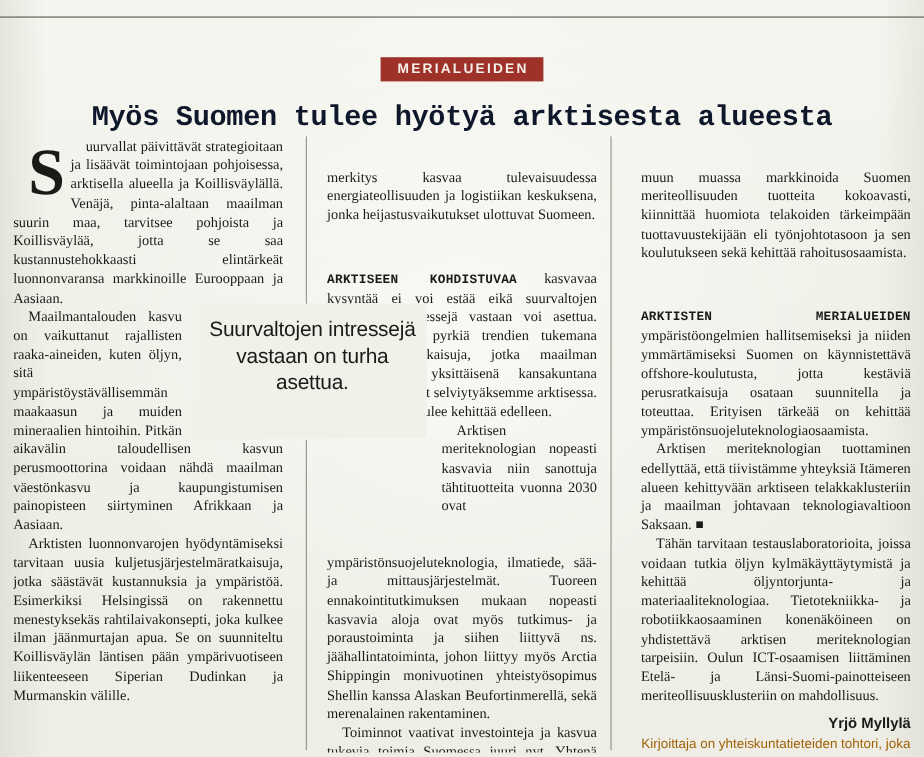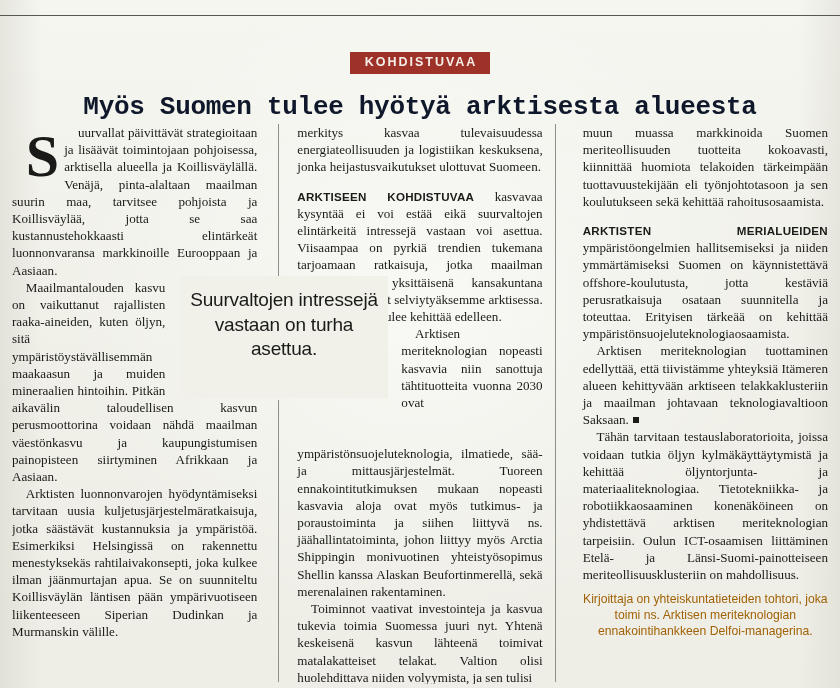--- a/index.html
+++ b/index.html
@@ -118,25 +118,25 @@
   .vrule.r1 { left: 278px; }
   .vrule.r2 { left: 555px; }
   .vrule.seg-a { top: 124px; height: 160px; }
   .vrule.seg-b { top: 400px; bottom: 6px; }
   .vrule.full  { top: 124px; bottom: 6px; }
 
   .col p {
     margin: 0;
     text-indent: 1.05em;
   }
-  .col p.noindent { text-indent: 0; }
+  .col p.noindent { text-indent: 0; margin-top: 28px; }
   .col p + p { margin-top: 0; }
 
   .lead-in {
-    font-family: Liberation Sans, sans-serif;
+    font-family: Liberation Mono, monospace;
     font-weight: bold;
     font-size: 11.6px;
     letter-spacing: 0.25px;
   }
   .spacer { height: 12px; }
 
   
   .dropcap-para::first-letter {
     float: left;
     font-family: "Liberation Serif", serif;
@@ -206,21 +206,21 @@
 </head>
 <body>
 
 <div id="paper"></div>
 
 <div id="page">
 
   <div class="top-rule"></div>
 
   <div class="kicker-wrap">
-    <span class="kicker">KOHDISTUVAA</span>
+    <span class="kicker">MERIALUEIDEN</span>
   </div>
 
   <h1 class="headline">Myös Suomen tulee hyötyä arktisesta alueesta</h1>
 
   <div class="vrule r1 seg-a"></div>
   <div class="vrule r1 seg-b"></div>
   <div class="vrule r2 full"></div>
 
   <div class="columns">
 
@@ -238,20 +238,21 @@
       <p>Toiminnot vaativat investointeja ja kasvua tukevia toimia Suomessa juuri nyt. Yhtenä keskeisenä kasvun lähteenä toimivat matalakatteiset telakat. Valtion olisi huolehdittava niiden volyymista, ja sen tulisi</p>
     </div>
 
     <div class="col c3">
       <p class="noindent">muun muassa markkinoida Suomen meriteollisuuden tuotteita kokoavasti, kiinnittää huomiota telakoiden tärkeimpään tuottavuustekijään eli työnjohtotasoon ja sen koulutukseen sekä kehittää rahoitusosaamista.</p>
       <div class="spacer"></div>
       <p class="noindent"><span class="lead-in">ARKTISTEN MERIALUEIDEN</span><span> ympäristöongelmien hallitsemiseksi ja niiden ymmärtämiseksi Suomen on käynnistettävä offshore-koulutusta, jotta kestäviä perusratkaisuja osataan suunnitella ja toteuttaa. Erityisen tärkeää on kehittää ympäristönsuojeluteknologiaosaamista.</span></p>
       <p><span>Arktisen meriteknologian tuottaminen edellyttää, että tiivistämme yhteyksiä Itämeren alueen kehittyvään arktiseen telakkaklusteriin ja maailman johtavaan teknologiavaltioon Saksaan.</span><span class="endmark"></span></p>
       <p>Tähän tarvitaan testauslaboratorioita, joissa voidaan tutkia öljyn kylmäkäyttäytymistä ja kehittää öljyntorjunta- ja materiaaliteknologiaa. Tietotekniikka- ja robotiikkaosaaminen konenäköineen on yhdistettävä arktisen meriteknologian tarpeisiin. Oulun ICT-osaamisen liittäminen Etelä- ja Länsi-Suomi-painotteiseen meriteollisuusklusteriin on mahdollisuus.</p>
       <div class="byline">
+        <div class="byline-name">Yrjö Myllylä</div>
         <div class="byline-bio">Kirjoittaja on yhteiskuntatieteiden tohtori, joka toimi ns. Arktisen meriteknologian ennakointihankkeen Delfoi-managerina.</div>
       </div>
     </div>
 
   </div>
 
   <div class="pq-mask"></div>
   <div class="pullquote">Suurvaltojen intressejä vastaan on turha asettua.</div>
 
 </div>

